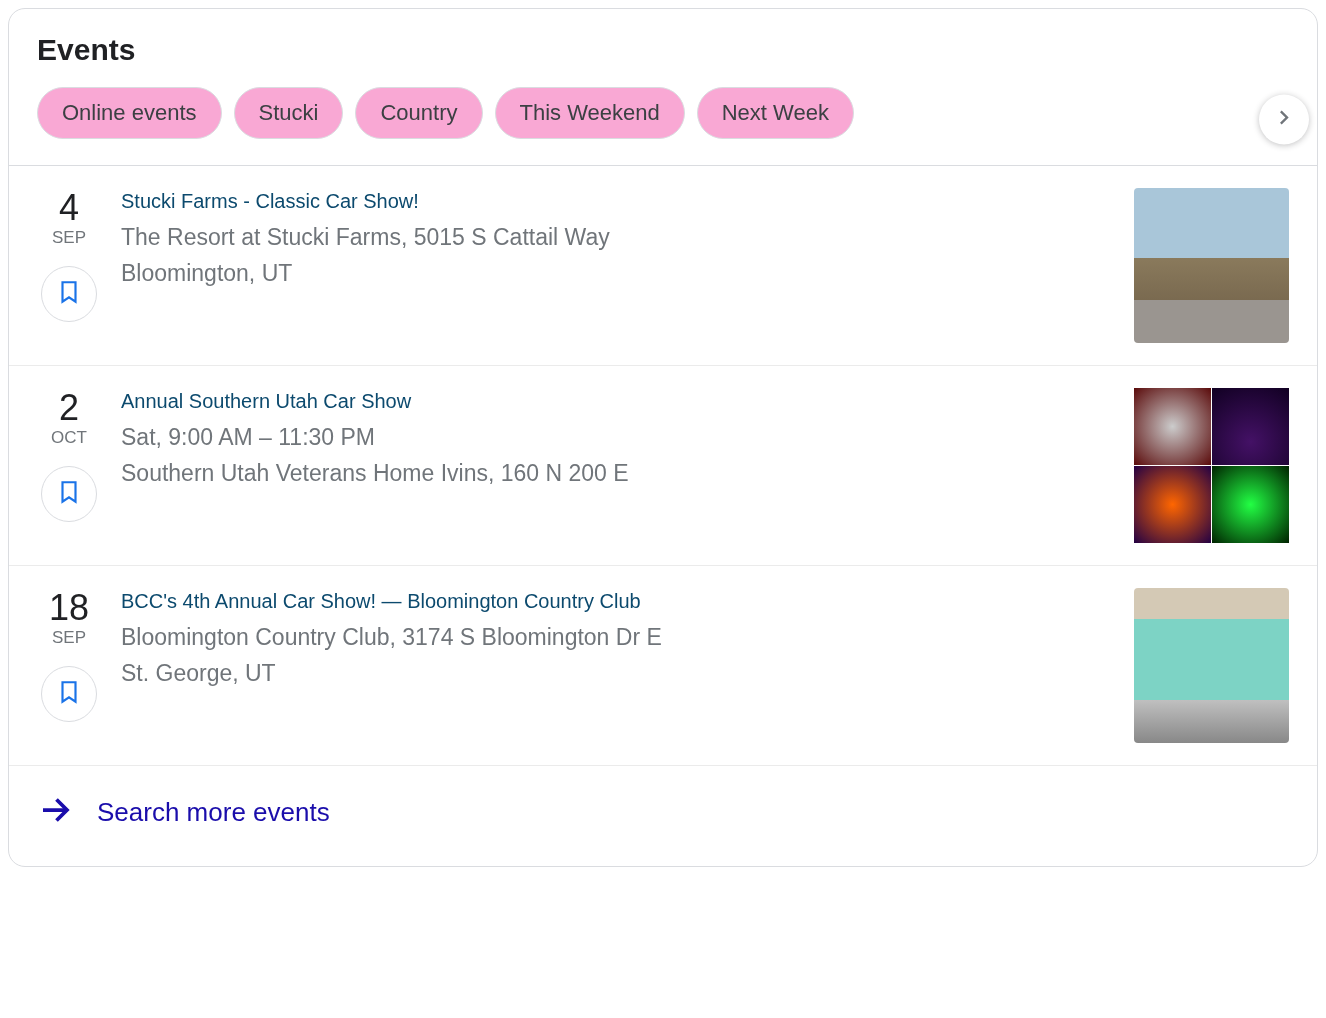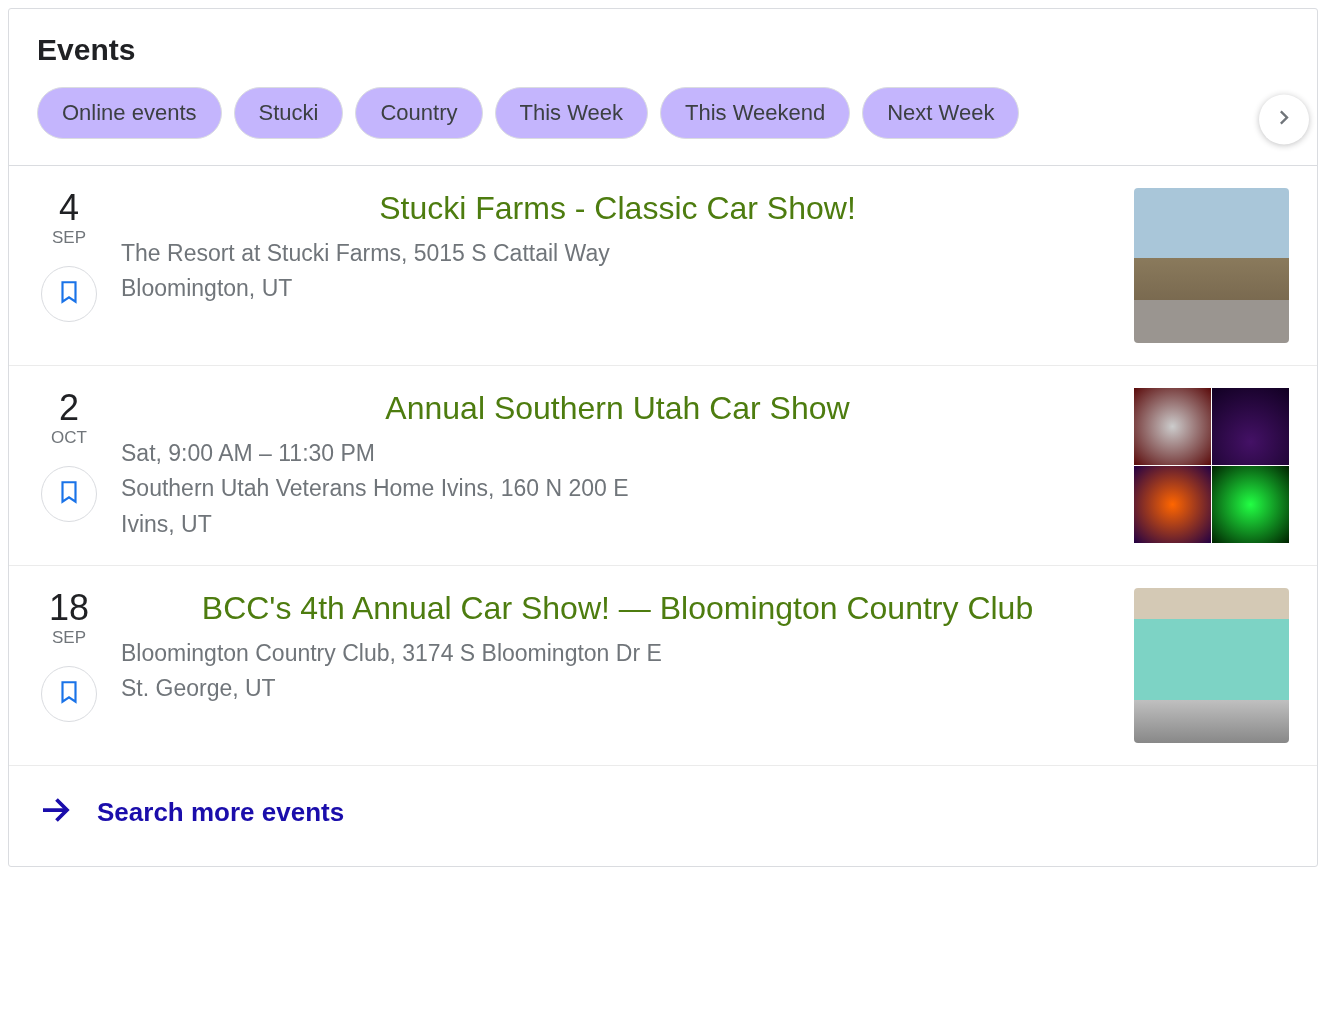--- a/index.html
+++ b/index.html
@@ -7,21 +7,21 @@
       padding: 0;
       box-sizing: border-box;
     }
     body {
       font-family: Arial, sans-serif;
       background: #fff;
       padding: 8px;
     }
     .events-card {
       border: 1px solid #dadce0;
-      border-radius: 3px;
+      border-radius: 17px;
       overflow: hidden;
       max-width: 1310px;
       margin: 0 auto;
     }
     .events-header {
       padding: 24px 28px 0 28px;
     }
     .events-title {
       font-size: 30px;
       font-weight: 600;
@@ -35,21 +35,21 @@
       border-bottom: 1px solid #dadce0;
       position: relative;
       overflow: hidden;
     }
     .filter-chip {
       border: 1px solid #dadce0;
       border-radius: 32px;
       padding: 12px 24px;
       font-size: 22px;
       color: #3c4043;
-      background: #c4b5fd;
+      background: #f9a8d4;
       cursor: pointer;
       white-space: nowrap;
     }
     .filter-scroll-right {
       position: absolute;
       right: 8px;
       top: 50%;
       transform: translateY(-63%);
       background: #fff;
       border-radius: 50%;
@@ -109,25 +109,24 @@
       height: 26px;
       fill: none;
       stroke: #1a73e8;
       stroke-width: 2;
     }
     .event-content {
       flex: 1;
       min-width: 0;
     }
     .event-title {
-      font-size: 32px;
-      color: #4d7c0f;
+      font-size: 20px;
+      color: #0c4a6e;
       margin-bottom: 6px;
       line-height: 1.3;
-      text-align: center;
     }
     .event-time, .event-address, .event-city {
       font-size: 23px;
       color: #70757a;
       line-height: 1.55;
     }
     .event-thumb {
       width: 155px;
       height: 155px;
       border-radius: 4px;
@@ -151,21 +150,21 @@
     }
     .search-more {
       padding: 26px 28px 34px 28px;
       display: flex;
       align-items: center;
       gap: 24px;
       cursor: pointer;
     }
     .search-more-text {
       font-size: 26px;
-      font-weight: 700;
+      font-weight: 400;
       color: #1a0dab;
     }
     .search-more svg {
       width: 36px;
       height: 36px;
       fill: none;
       stroke: #1a0dab;
       stroke-width: 2.5;
     }
   </style>
@@ -175,21 +174,20 @@
 <div class="events-card">
 
   <div class="events-header">
     <div class="events-title">Events</div>
   </div>
 
   <div class="filter-row">
     <div class="filter-chip">Online events</div>
     <div class="filter-chip">Stucki</div>
     <div class="filter-chip">Country</div>
-    <div class="filter-chip">This Week</div>
     <div class="filter-chip">This Weekend</div>
     <div class="filter-chip">Next Week</div>
     <div class="filter-scroll-right">
       <span>
         <svg viewBox="0 0 24 24">
             <path d="M8.59 16.59L13.17 12 8.59 7.41 10 6l6 6-6 6-1.41-1.41z"></path>
           </svg>
       </span>
     </div>
   </div>
@@ -223,21 +221,20 @@
           <svg viewBox="0 0 24 24">
               <path d="M6 3h12v18l-6-4-6 4V3z"></path>
             </svg>
         </span>
       </div>
     </div>
     <div class="event-content">
       <div class="event-title">Annual Southern Utah Car Show</div>
       <div class="event-time">Sat, 9:00 AM – 11:30 PM</div>
       <div class="event-address">Southern Utah Veterans Home Ivins, 160 N 200 E</div>
-      <div class="event-city">Ivins, UT</div>
     </div>
     <div class="event-thumb thumb-2">
       <div></div>
         <div></div>
         <div></div>
         <div></div>
     </div>
   </div>
 
   <div class="event-item">

